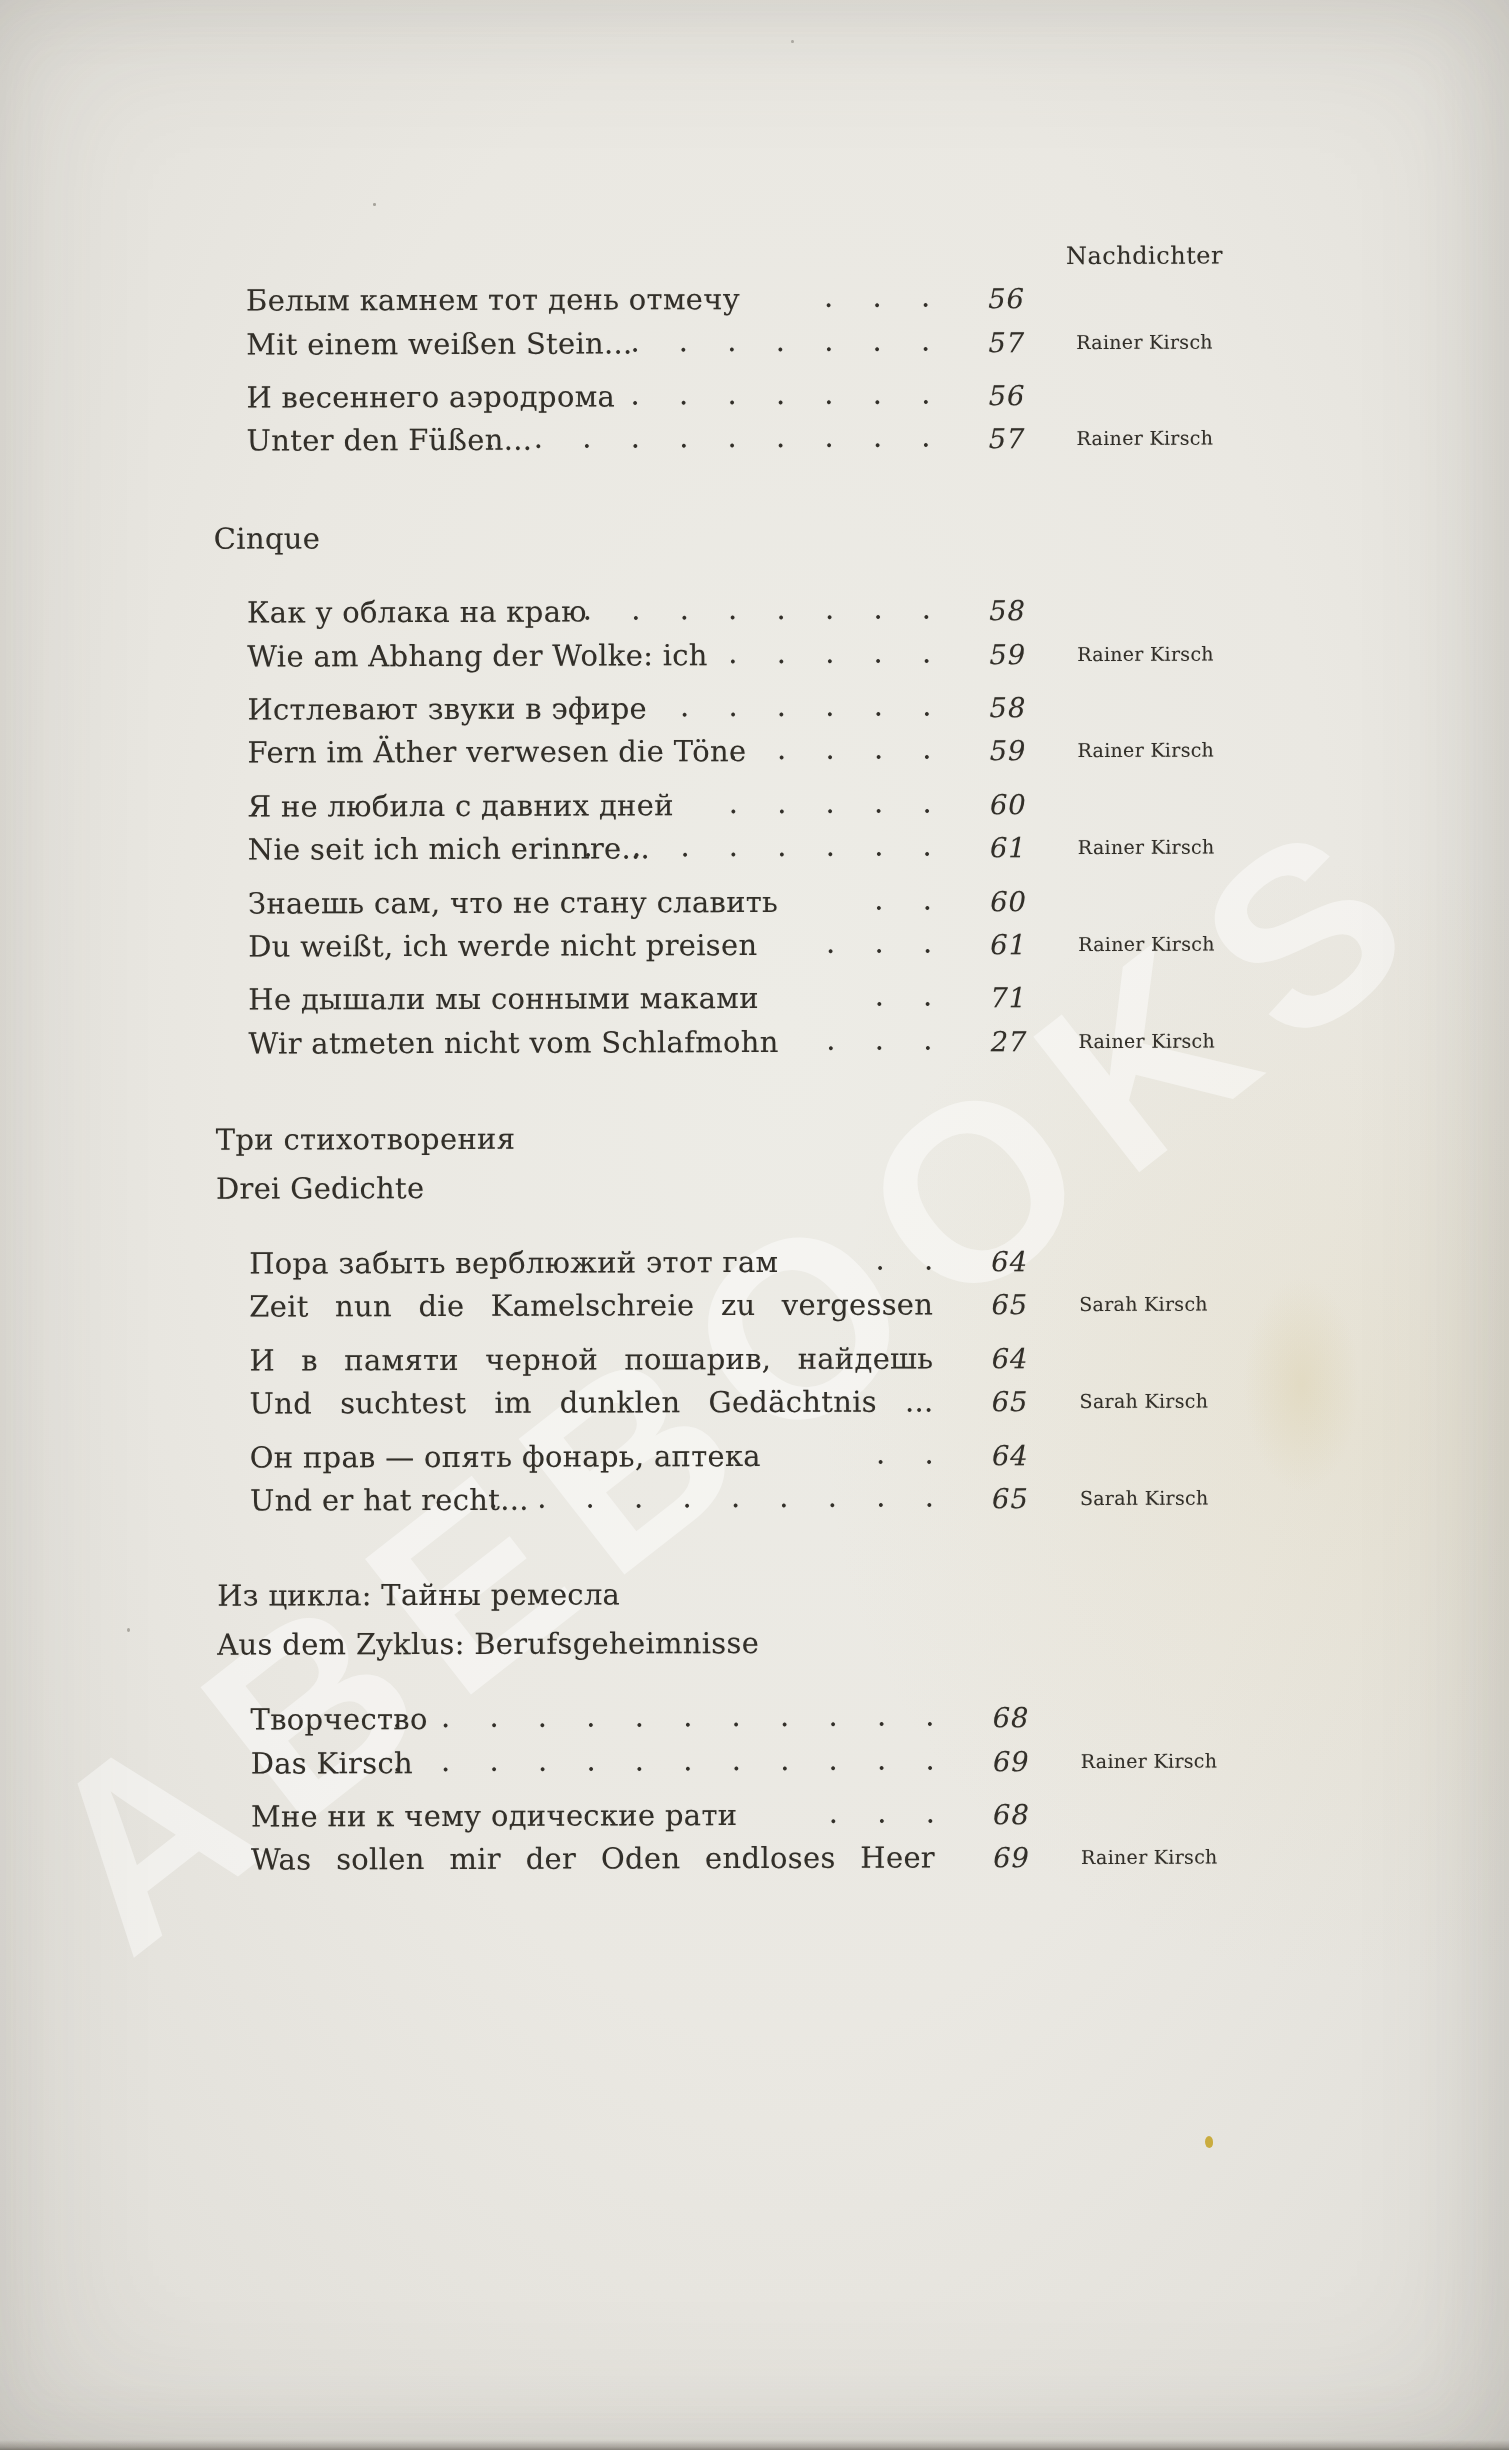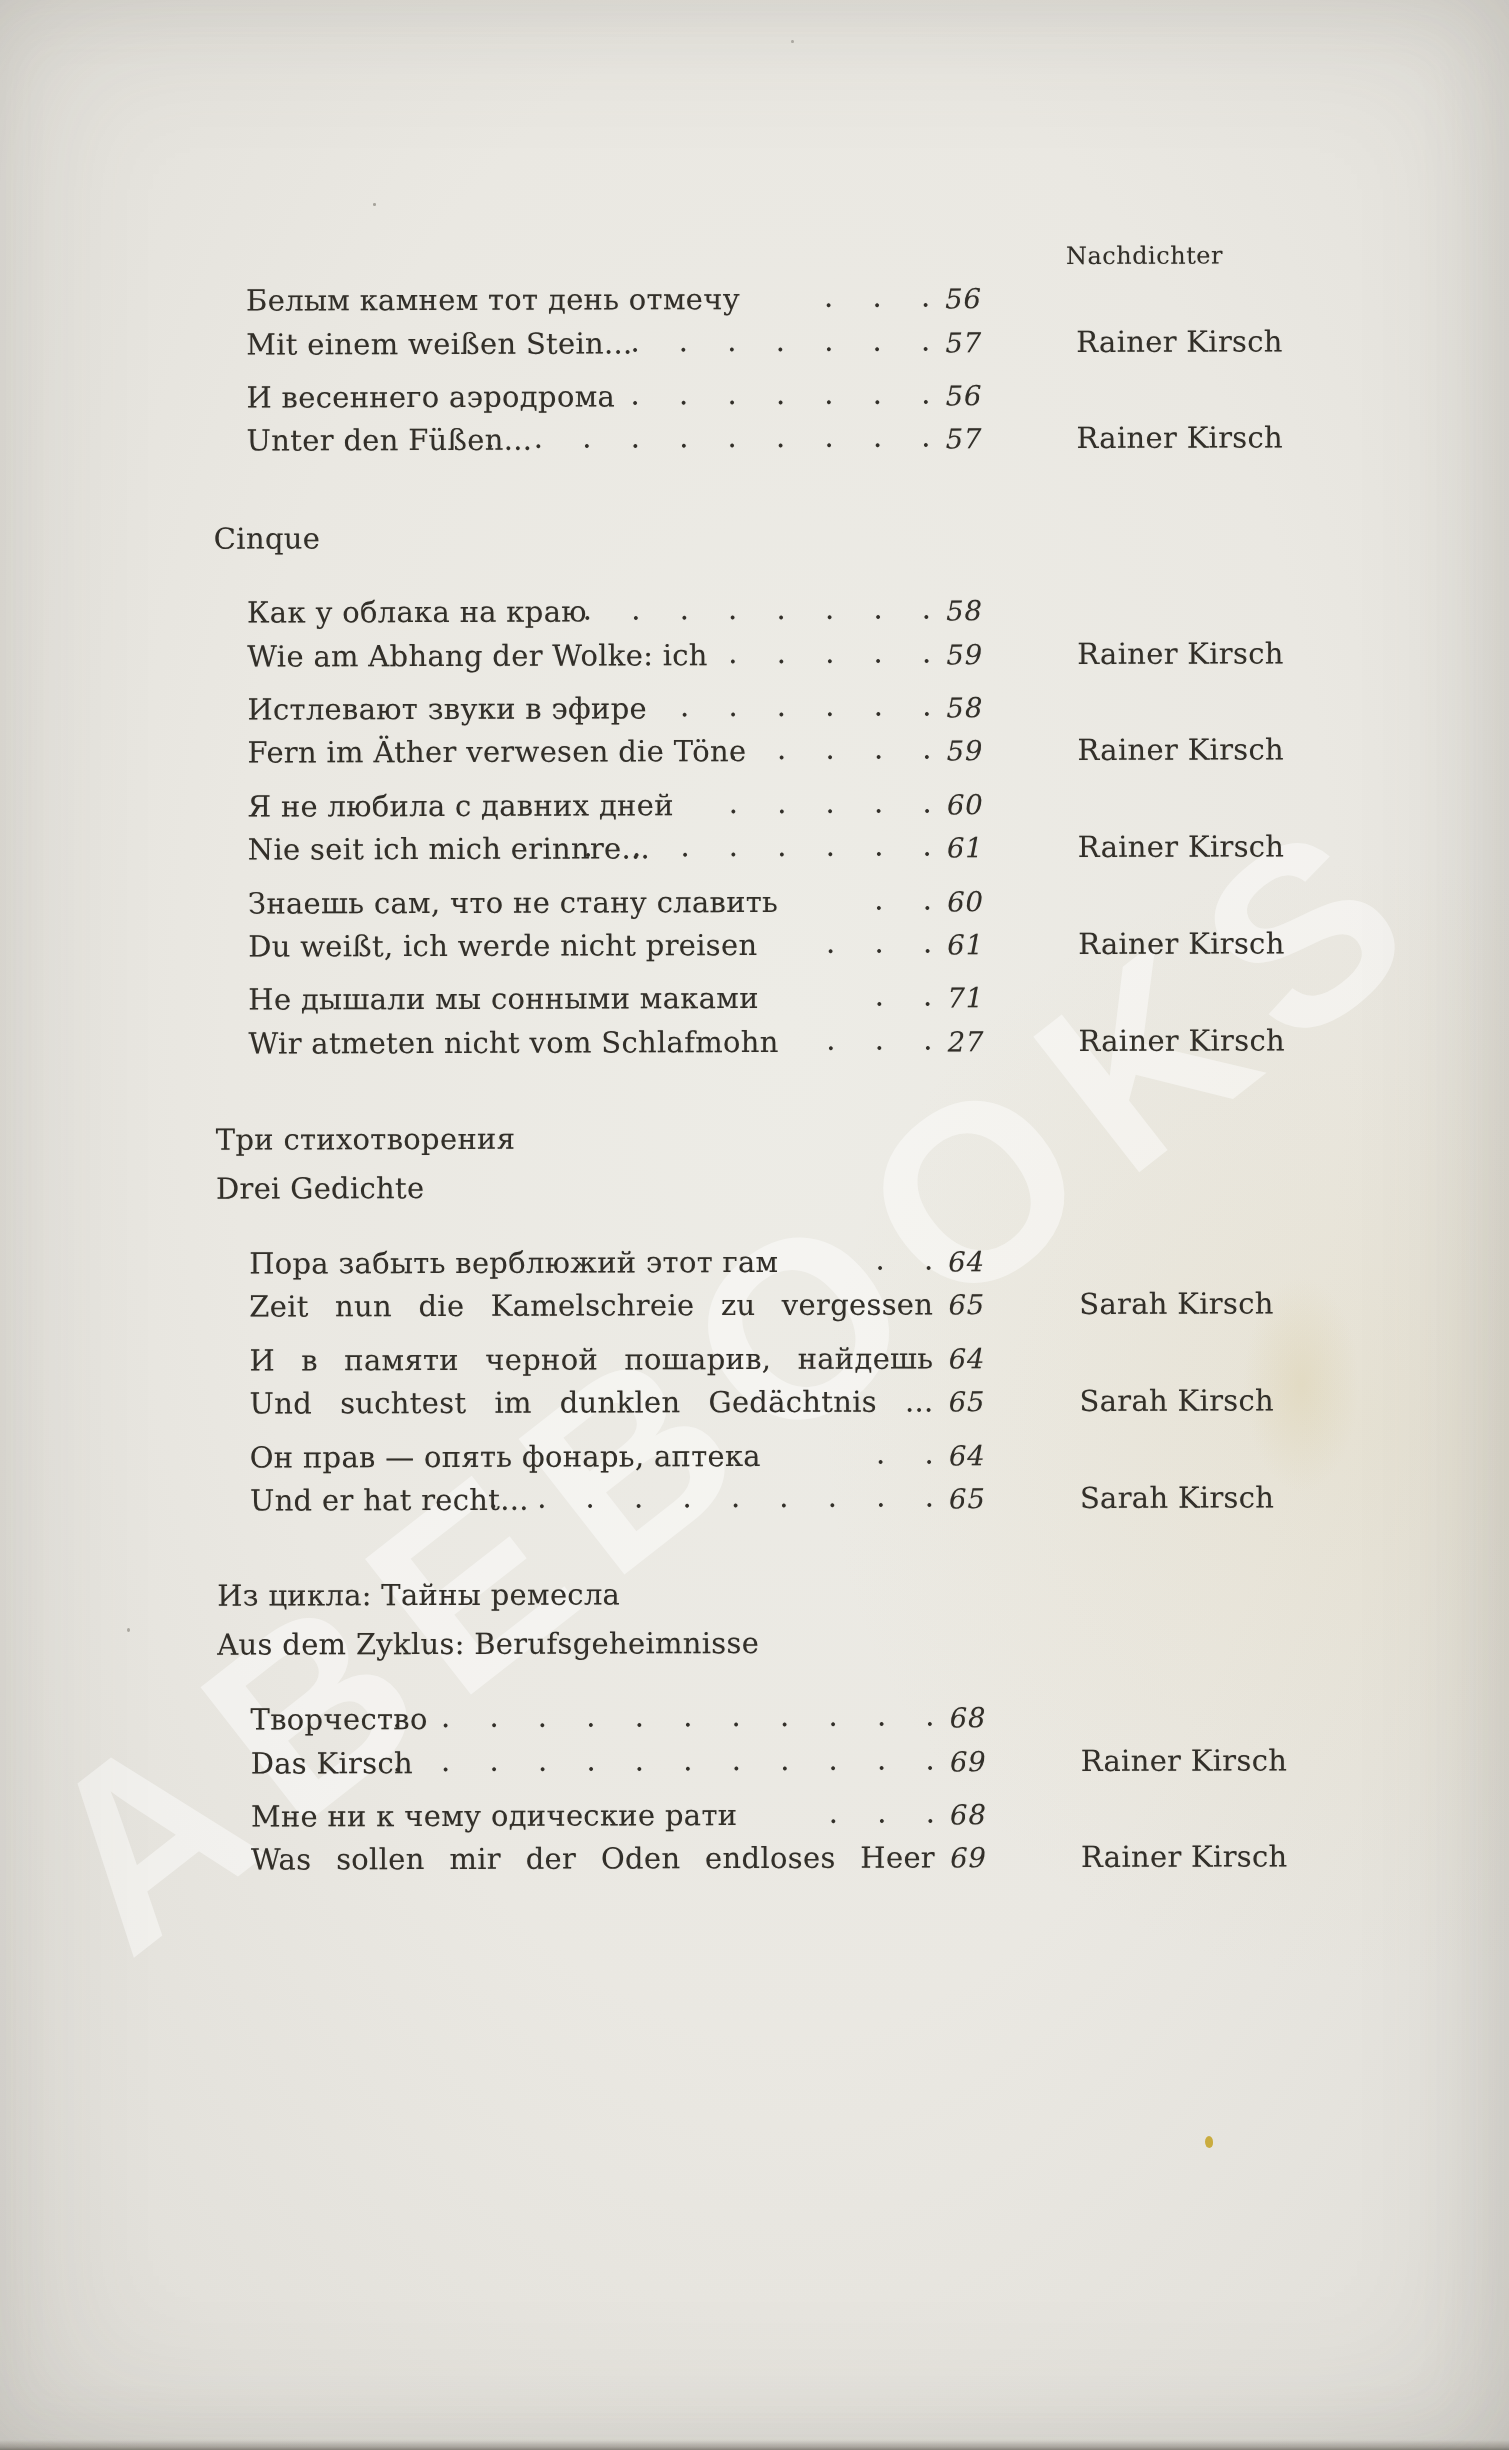--- a/index.html
+++ b/index.html
@@ -49,29 +49,29 @@
   .row.justify .title{
     position:absolute;left:0;right:0;top:0;white-space:normal;
     text-align:justify;text-align-last:justify;
   }
   .row .dots{
     position:absolute;right:0;top:-2.5px;white-space:nowrap;
     word-spacing:30px;letter-spacing:0;
     text-shadow:0 0 0.8px rgba(50,47,41,0.30);
   }
   .row .pagenum{
-    position:absolute;left:684px;top:0;width:67px;text-align:center;
+    position:absolute;left:727px;top:0;width:67px;text-align:center;
     font-style:italic;font-size:27.5px;letter-spacing:0.8px;
     font-feature-settings:"onum";
     text-shadow:0 0 0.8px rgba(50,47,41,0.35);
     white-space:nowrap;
   }
   .row .translator{
     position:absolute;left:830px;top:0;white-space:nowrap;
-    font-size:29px;letter-spacing:0.3px;
+    font-size:19px;letter-spacing:0.3px;
     text-shadow:0 0 0.8px rgba(50,47,41,0.30);
   }
   .stain-yellow{
     position:absolute;left:1205px;top:2136px;width:8.3px;height:11.7px;z-index:3;
     background:#c7a52e;border-radius:50% 50% 45% 55%;opacity:0.9;
   }
   .smudge-warm{
     position:absolute;left:1243px;top:1276px;width:117px;height:217px;z-index:1;
     background:radial-gradient(ellipse at center, rgba(205,185,120,0.20) 0%, rgba(205,185,120,0) 70%);
   }

